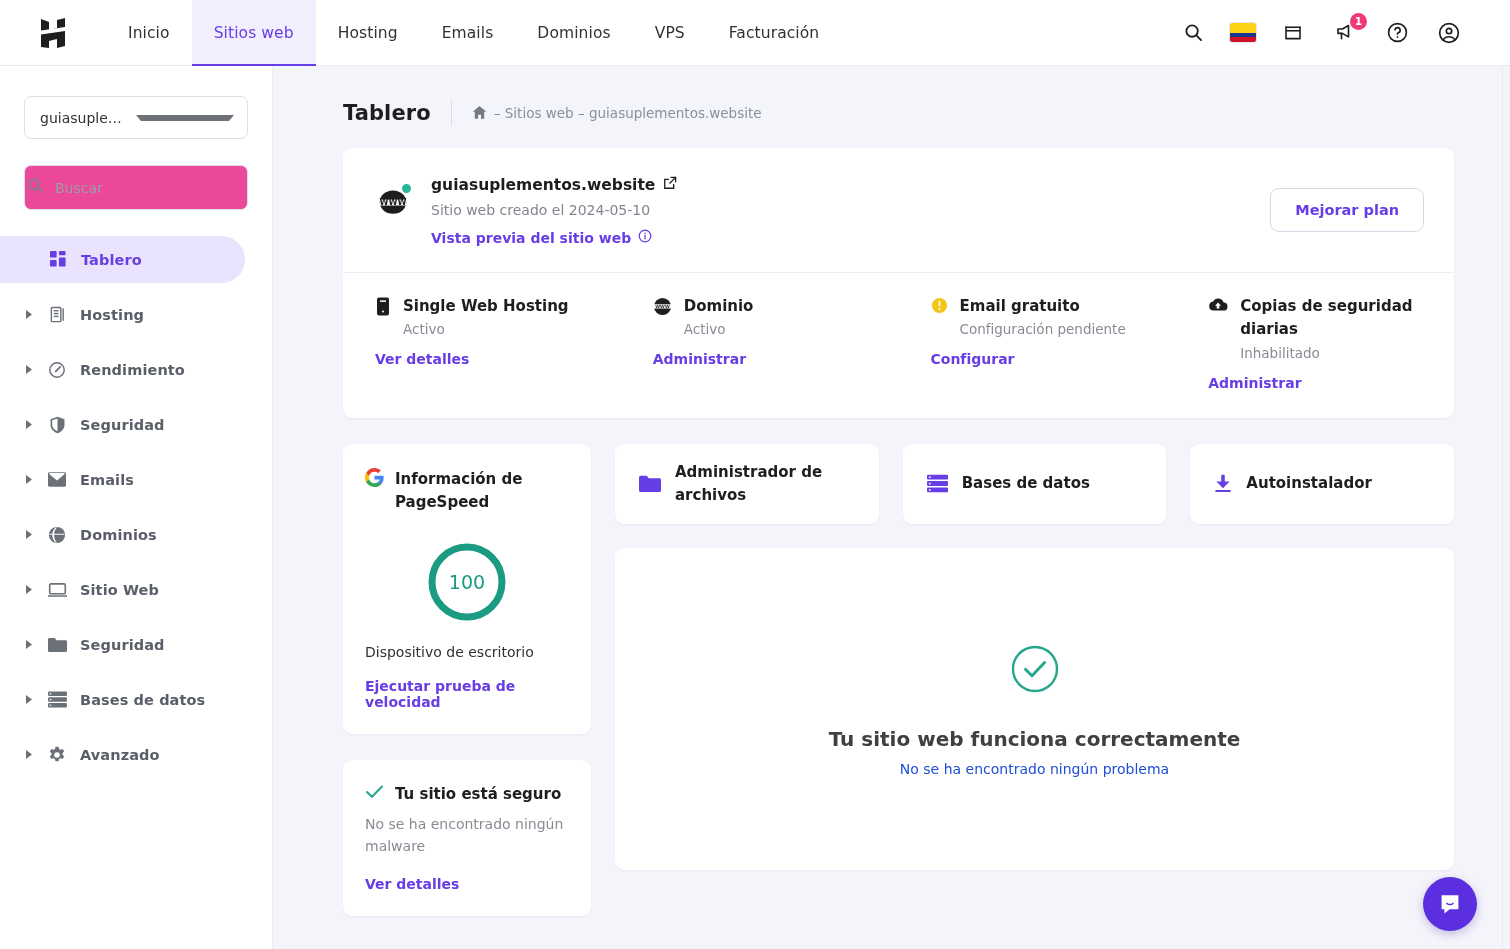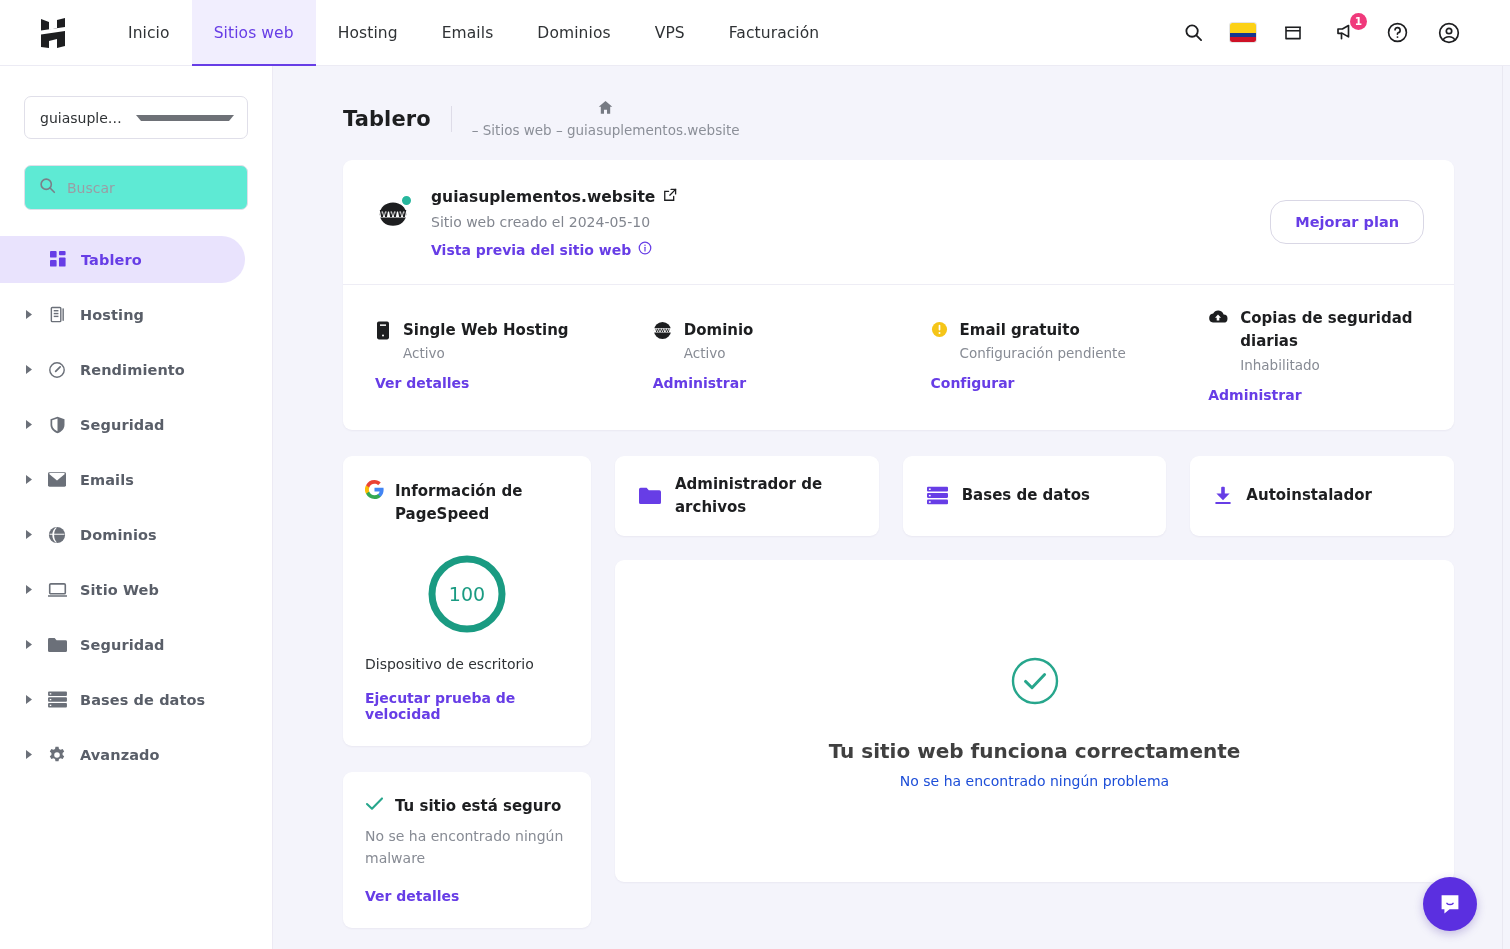--- a/index.html
+++ b/index.html
@@ -130,23 +130,23 @@
     border-top: 6px solid #6e7177;
     margin-left: 8px;
   }
 
   .search-box {
     margin: 26px 24px 0 24px;
     height: 45px;
     border: 1px solid #e0dfe9;
     border-radius: 7px;
     display: flex; align-items: center;
-    padding: 0 14px;
+    padding: 0 2px;
     gap: 11px;
-    background: #5eead4;
+    background: #ec4899;
   }
   .search-box input {
     border: none; outline: none;
     font-size: 14px;
     font-family: inherit;
     color: #2f3235;
     width: 100%;
     background: transparent;
   }
   .search-box input::placeholder { color: #9a9da4; }
@@ -201,25 +201,24 @@
     font-weight: bold;
     color: #1d1e20;
     letter-spacing: .1px;
   }
   .bc-divider {
     width: 1px; height: 26px;
     background: #dedce8;
     margin: 0 20px;
   }
   .breadcrumb {
-    display: flex; align-items: center;
+    display: flex; align-items: flex-start;
     gap: 7px;
     font-size: 13.5px;
     color: #8b8f98;
-    flex-direction: column;
   }
   .breadcrumb .home { color: #767a83; display: flex; }
 
   .card {
     background: #fff;
     border-radius: 9px;
     box-shadow: 0 1px 2px rgba(38,29,85,.05);
   }
 
   
@@ -252,36 +251,35 @@
   .site-prev {
     margin-top: 11px;
     font-size: 14px; font-weight: bold; color: #673de6;
     display: flex; align-items: center; gap: 7px;
     cursor: pointer;
   }
   .btn-outline {
     margin-left: auto;
     align-self: center;
     border: 1px solid #d9d7e5;
-    border-radius: 16px;
+    border-radius: 9px;
     background: #fff;
     color: #673de6;
     font-weight: bold;
     font-size: 14.5px;
     padding: 13px 24px;
     cursor: pointer;
     font-family: inherit;
     white-space: nowrap;
   }
 
   .services {
     border-top: 1px solid #eeedf5;
     display: flex;
     padding: 22px 0 26px 0;
-    align-items: center;
   }
   .service {
     flex: 1;
     padding: 0 22px 0 32px;
     min-width: 0;
   }
   .service-head {
     display: flex; align-items: flex-start; gap: 12px;
   }
   .service-ico { flex: none; margin-top: 2px; display: flex; }

